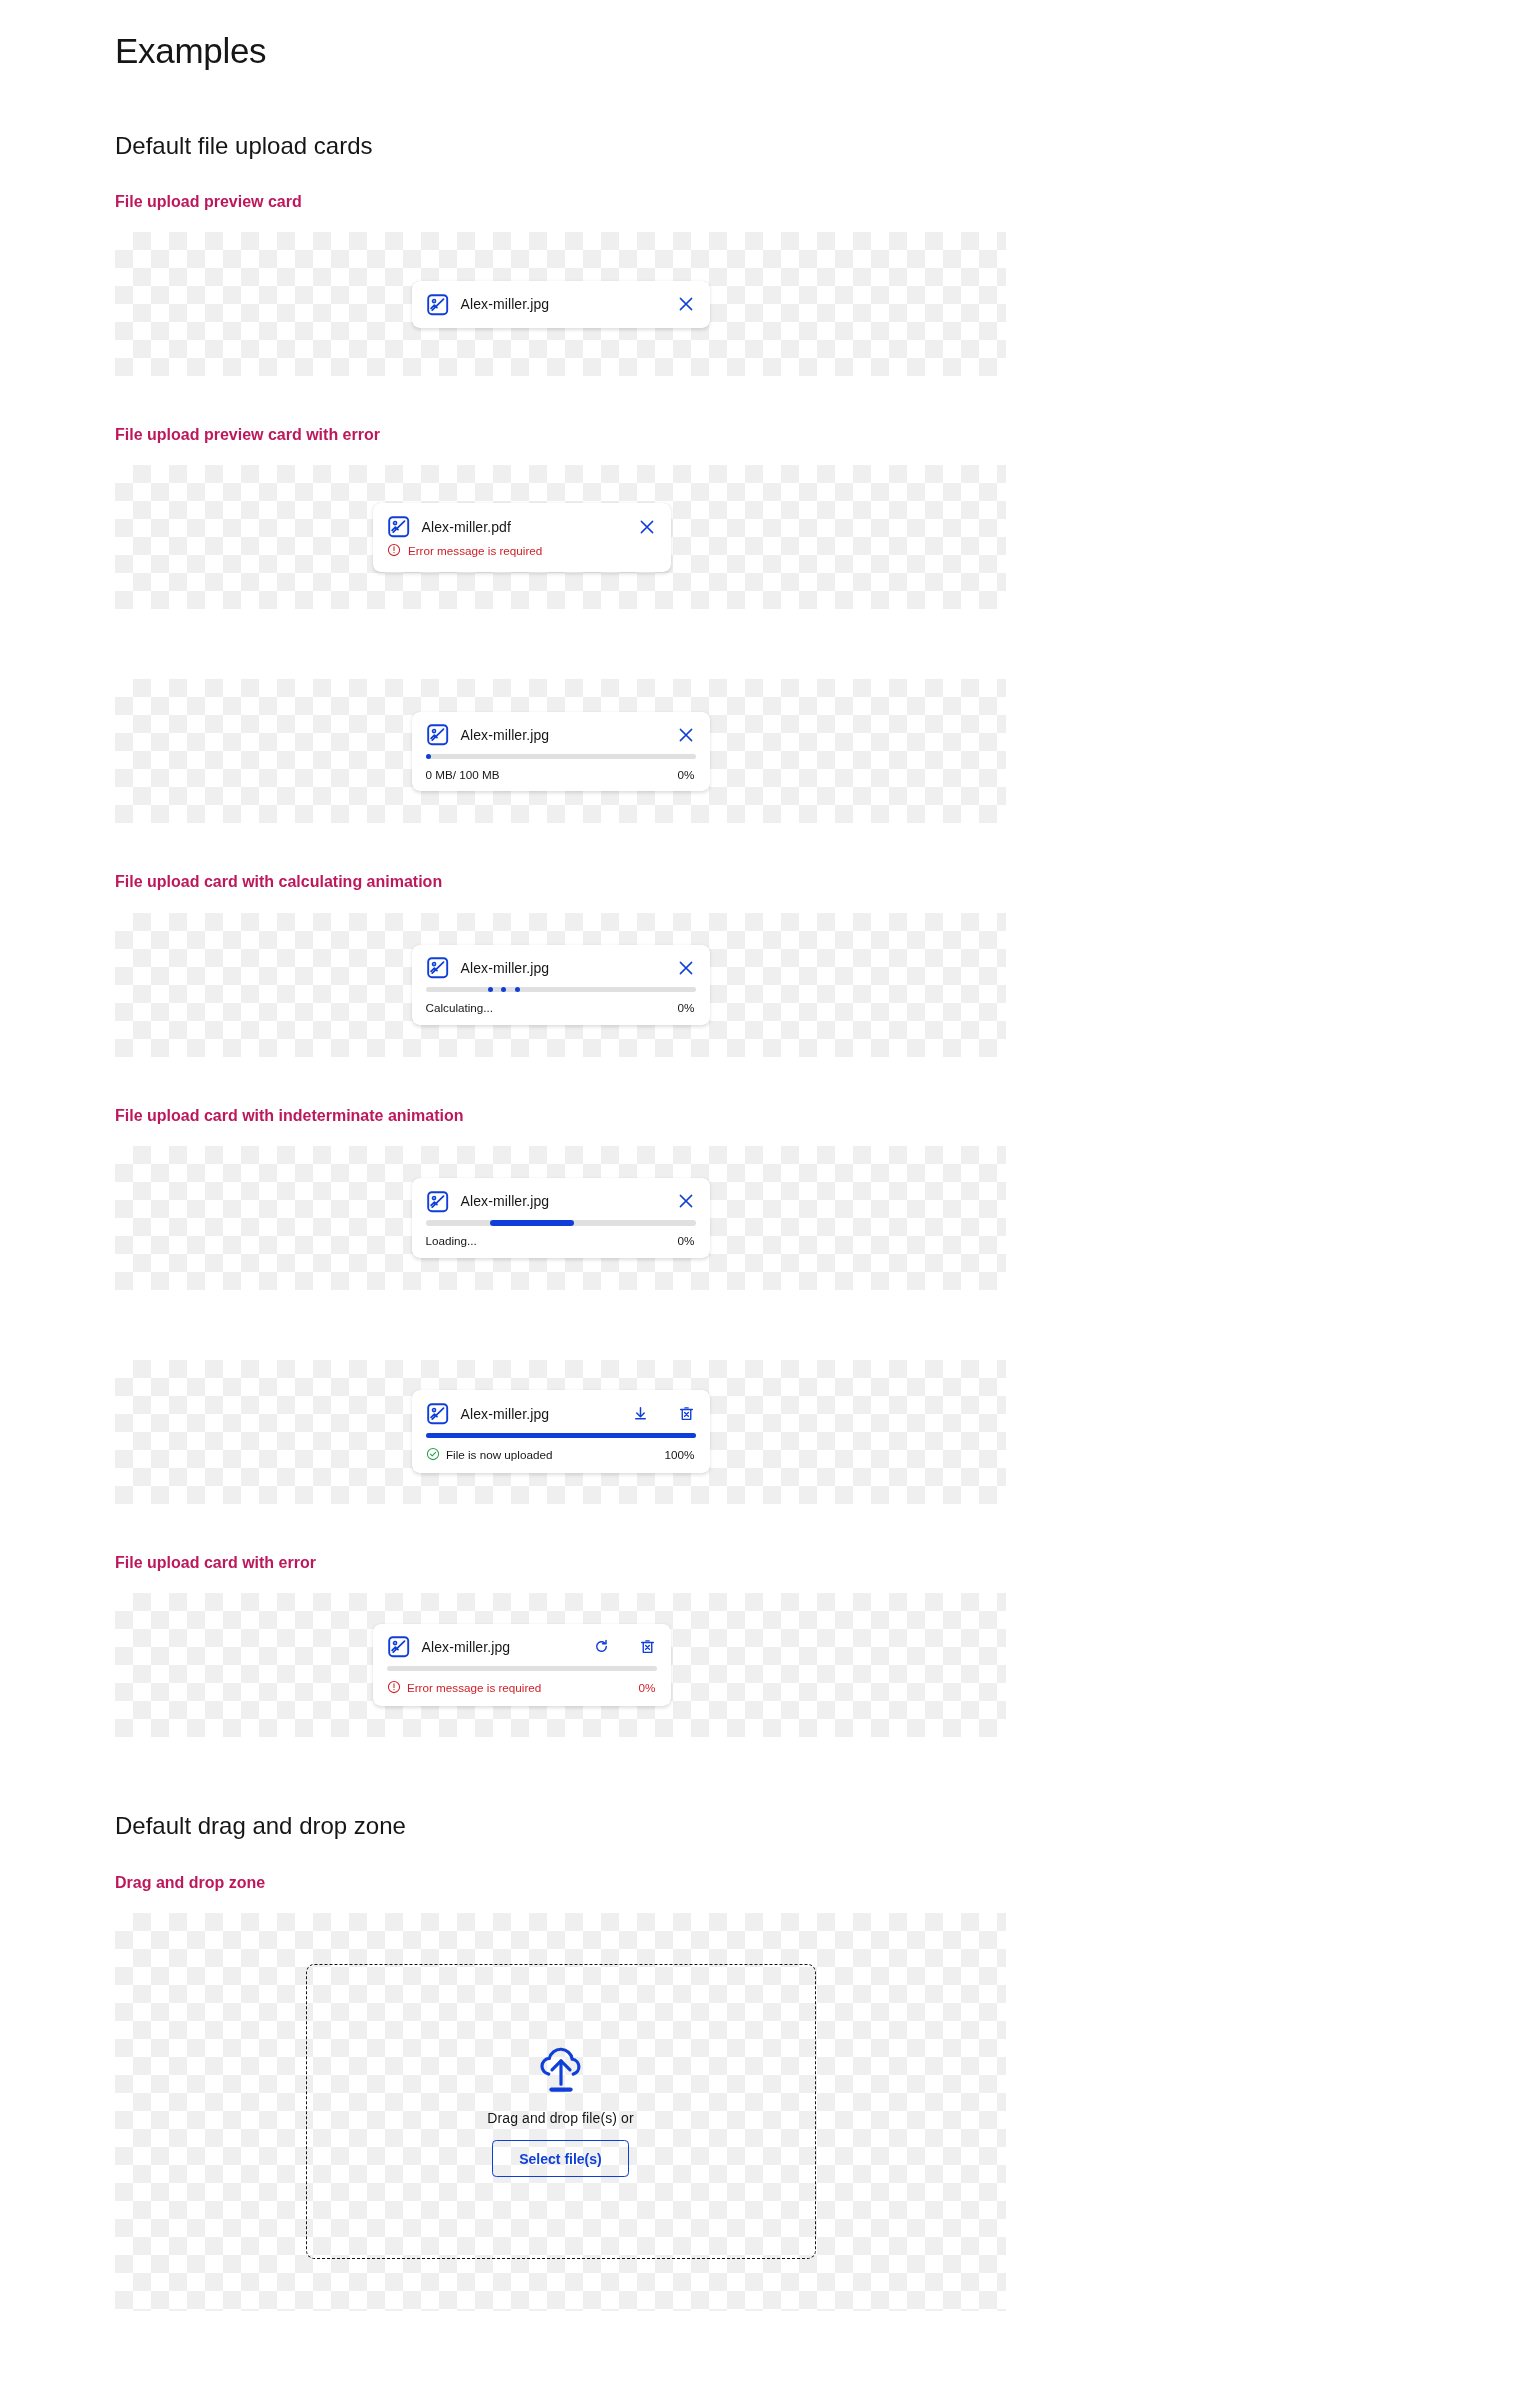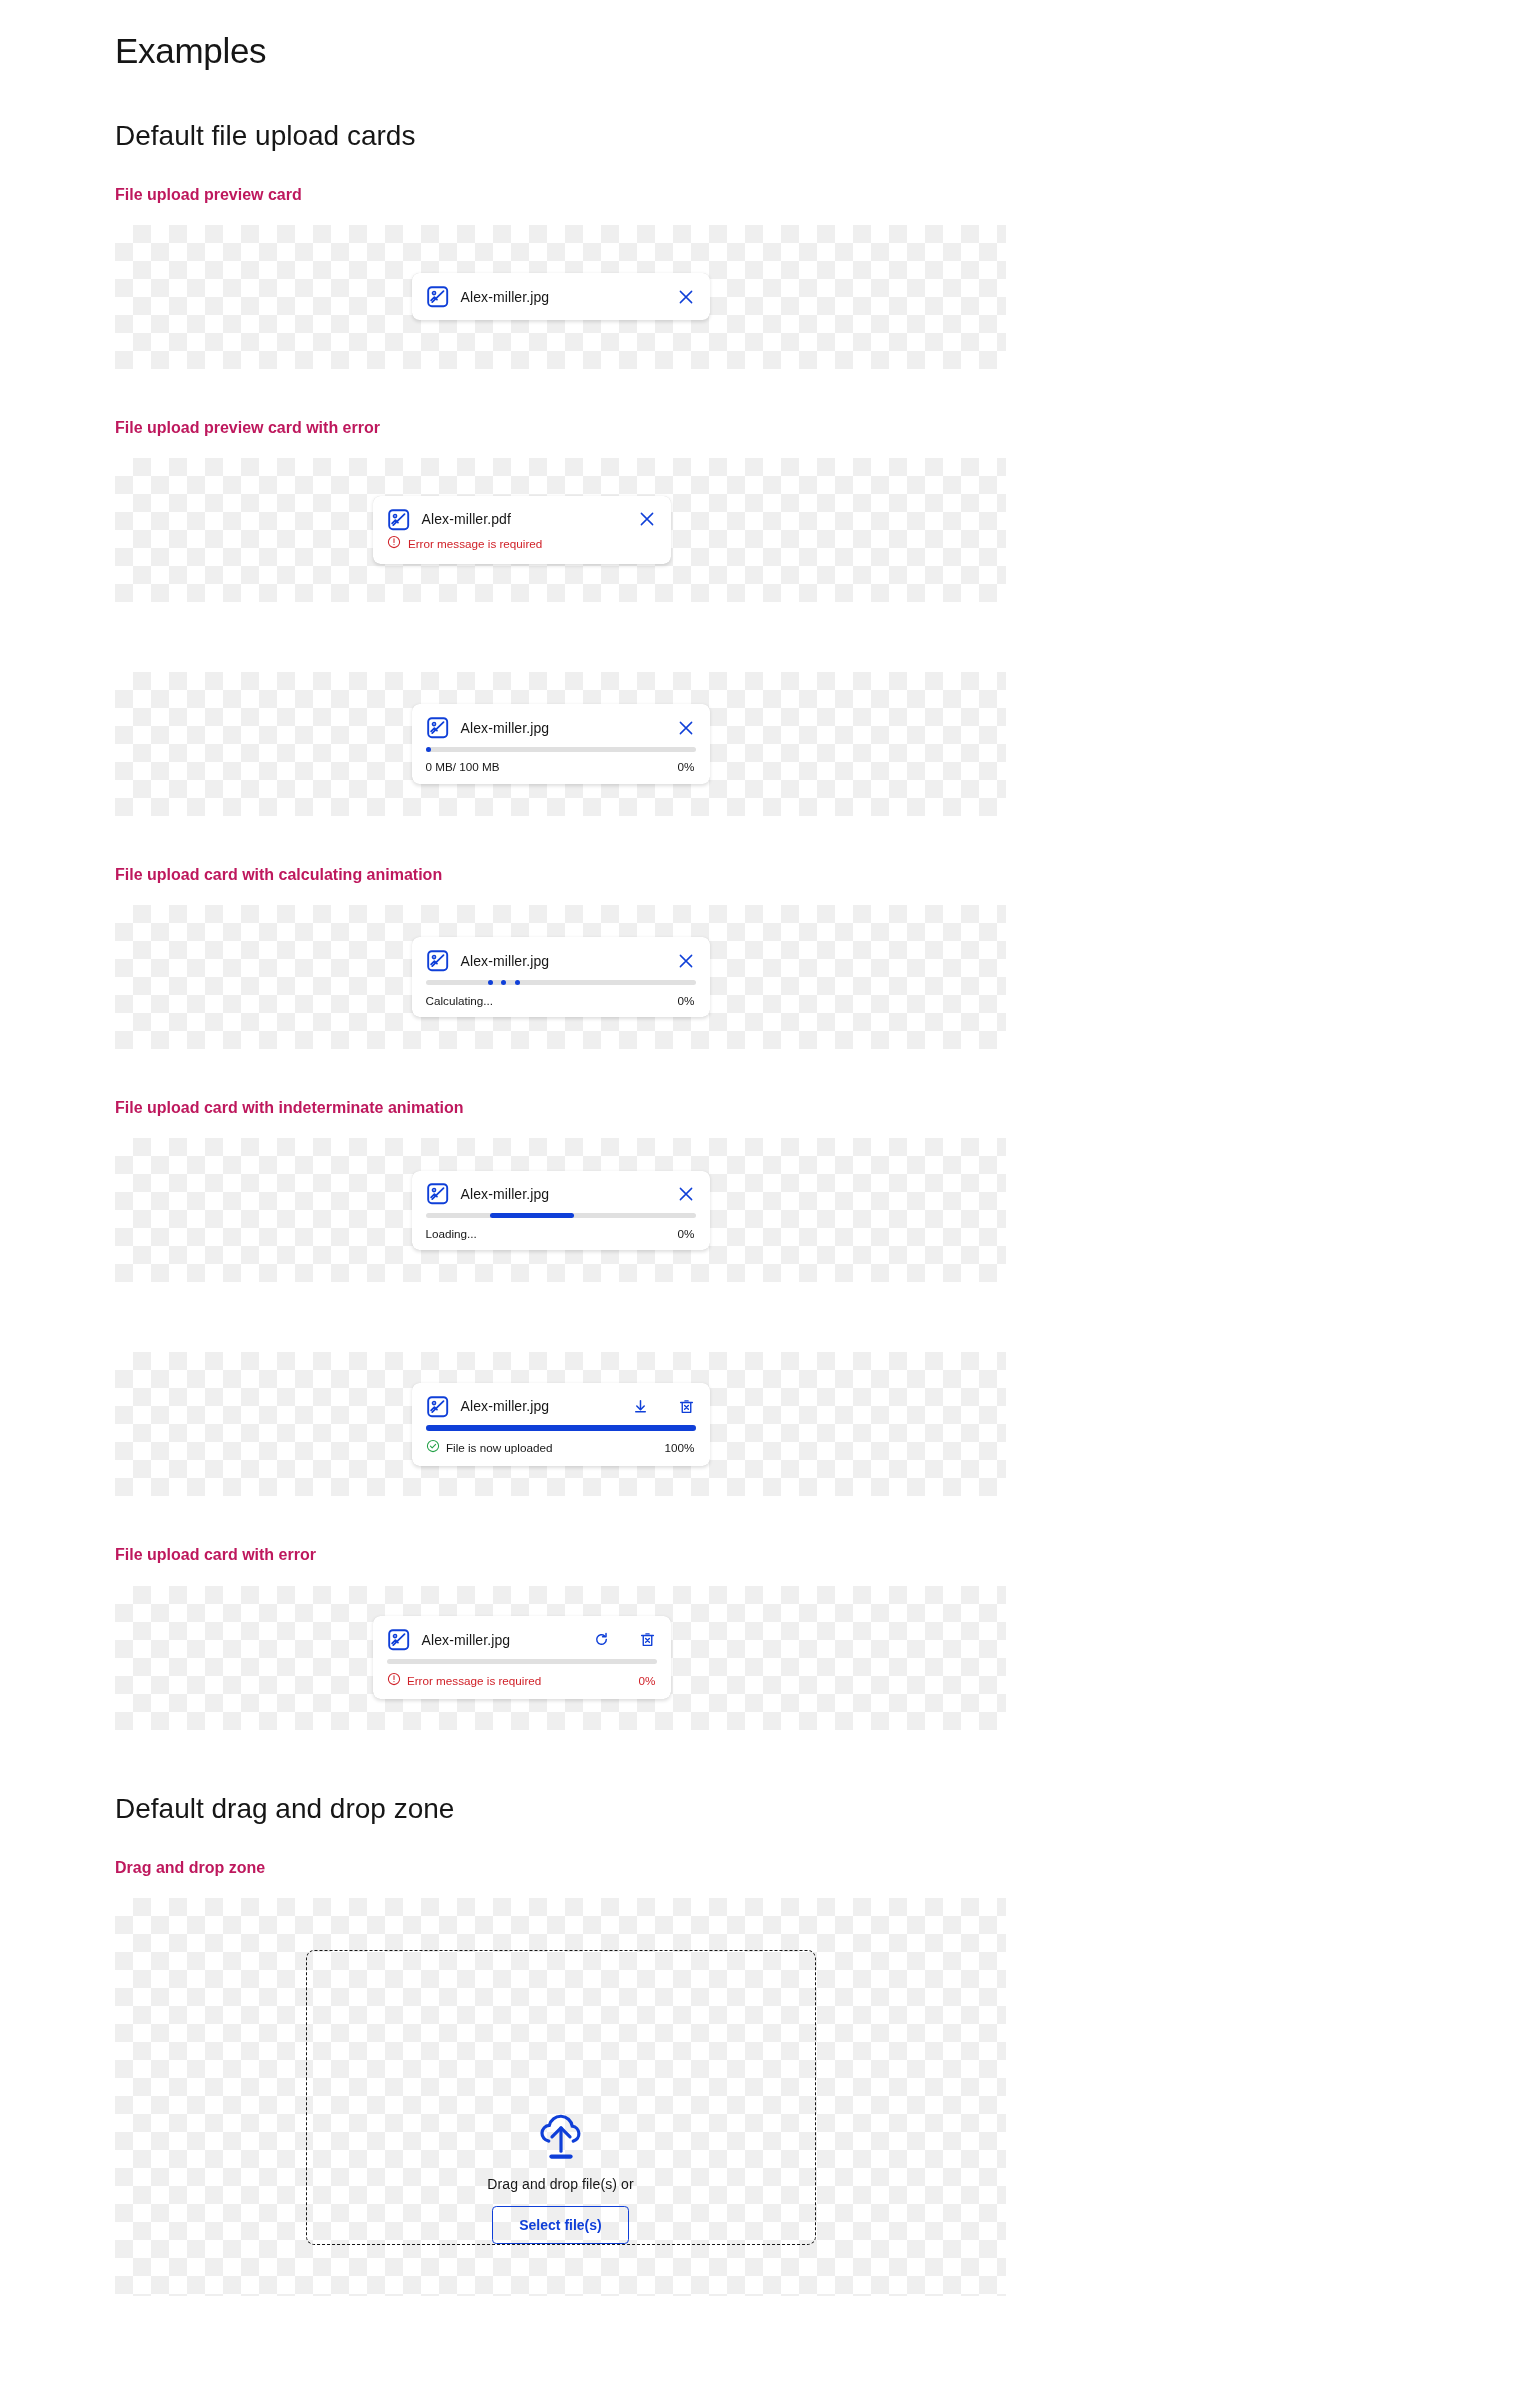--- a/index.html
+++ b/index.html
@@ -22,24 +22,24 @@
   
   .h1 {
     font-size: 35px;
     font-weight: 400;
     color: #161616;
     margin: 0 0 0 115px;
     line-height: 1.1;
     letter-spacing: -0.3px;
   }
   .h2 {
-    font-size: 28px;
+    font-size: 24px;
     font-weight: 400;
     color: #161616;
-    margin: 0 0 0 115px;
+    margin: 12px 0 0 115px;
     line-height: 1.15;
   }
   .h3 {
     font-size: 16px;
     font-weight: 700;
     color: #be185d;
     margin: 0 8px 0 115px;
     line-height: 1.2;
   }
 
@@ -152,21 +152,21 @@
     color: #d02128;
   }
 
   
   .dropzone {
     border: 1.6px dashed #161616;
     border-radius: 8.5px;
     display: flex;
     flex-direction: column;
     align-items: center;
-    justify-content: flex-end;
+    justify-content: center;
   }
   .dz-label {
     font-size: 14px;
     color: #161616;
     margin-top: 9.6px;
     letter-spacing: 0.1px;
   }
   .dz-button {
     margin-top: 14px;
     border: 1.6px solid #0f3fd8;

